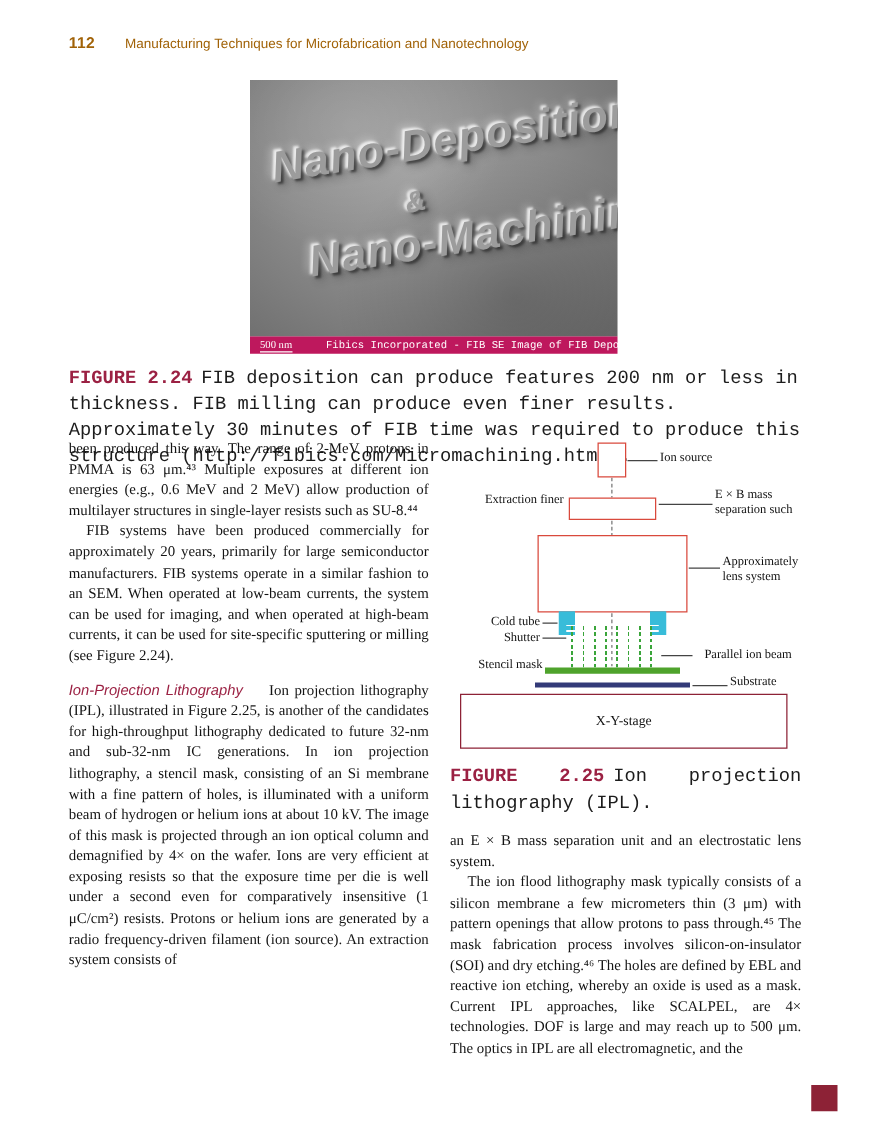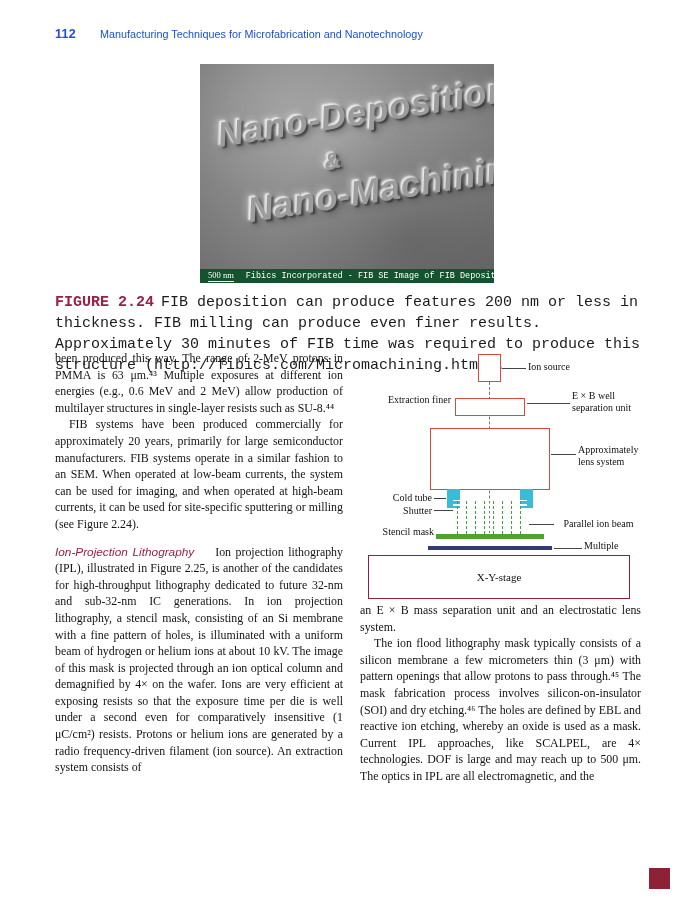--- a/index.html
+++ b/index.html
@@ -1,57 +1,57 @@
 <!DOCTYPE html>
 <html><head>
 <meta charset="utf-8">
 <style>
   * { margin:0; padding:0; box-sizing:border-box; }
   html,body { width:695px; height:900px; }
   body { background:#ffffff; font-family:"Liberation Serif", serif; position:relative; overflow:hidden; color:#141414; }
 
   
-  .running-head { position:absolute; left:55px; top:27px; display:flex; align-items:baseline; color:#1d4ed8; font-family:"Liberation Sans", sans-serif; }
+  .running-head { position:absolute; left:55px; top:27px; display:flex; align-items:baseline; color:#a16207; font-family:"Liberation Sans", sans-serif; }
   .page-num { font-weight:bold; font-size:12.5px; letter-spacing:.3px; }
   .head-title { font-size:10.8px; margin-left:24px; }
 
   
   .sem-figure { position:absolute; left:200px; top:64px; width:294px; }
   .sem-canvas { position:relative; width:294px; height:205px; overflow:hidden;
     background:
       radial-gradient(ellipse at 28% 18%, rgba(255,255,255,.14), transparent 42%),
       radial-gradient(ellipse at 72% 85%, rgba(0,0,0,.18), transparent 48%),
       radial-gradient(ellipse at 45% 35%, #9d9d9d 0%, #8b8b8b 45%, #747474 85%, #6b6b6b 100%);
   }
   .sem-text { position:absolute; font-family:"Liberation Sans", sans-serif; font-weight:bold; font-style:italic;
     color:#9c9c9c; white-space:nowrap;
     text-shadow: -2px -2px 2px rgba(255,255,255,.8), -4px -4px 7px rgba(255,255,255,.35),
                   2px 2px 2px rgba(40,40,40,.75), 4px 4px 7px rgba(40,40,40,.4); }
   .sem-line1 { left:16px; top:28px; font-size:35px; transform:rotate(-9deg); letter-spacing:1px; }
   .sem-amp   { left:124px; top:84px; font-size:23px; transform:rotate(-14deg); }
   .sem-line2 { left:46px; top:104px; font-size:35px; transform:rotate(-9deg); letter-spacing:1px; }
-  .sem-bar { height:14px; background:#14532d; color:#ffffff; display:flex; align-items:center; gap:12px;
+  .sem-bar { height:14px; background:#be185d; color:#ffffff; display:flex; align-items:center; gap:27px;
     padding:0 8px; font-size:8.5px; }
   .sem-scale { border-bottom:1px solid #ffffff; padding-bottom:1px; white-space:nowrap; }
   .sem-credit { white-space:nowrap;font-family:Liberation Mono, monospace; }
 
   
   .fig-caption { font-family:Liberation Mono, monospace; font-size:15px; line-height:1.4; color:#1c1c1c; }
   .fig-label { color:#9b2143; font-weight:bold; margin-right:7px; }
   .fig24 { position:absolute; left:55px; top:292px; width:587px; }
   .fig25 { margin-top:9px; }
 
   
   .col { position:absolute; top:350px; font-size:11.9px; line-height:16.6px; text-align:justify; }
   .left-col  { left:55px;  width:288px; }
   .right-col { left:360px; width:281px; }
   .body-para.indent { text-indent:14px; }
   .section-para { margin-top:11px; }
   .section-heading { font-family:"Liberation Sans", sans-serif; font-style:italic; color:#9b2143; font-size:11.8px; margin-right:21px; }
-  .fig25 + .body-para { }
+  .fig25 + .body-para { margin-top:11px; }
 
   
   .diagram { position:relative; width:281px; height:252px; font-size:10px; line-height:1.18; text-align:left; }
   .d-label { position:absolute; color:#111; }
   .d-l-ion-source { left:168px; top:11px; }
   .d-l-extraction { left:0; top:44px; width:91px; text-align:right; }
   .d-l-exb        { left:212px; top:40px; width:68px; }
   .d-l-lens       { left:218px; top:94px; width:62px; }
   .d-l-coldtube   { left:0; top:142px; width:72px; text-align:right; }
   .d-l-shutter    { left:0; top:155px; width:72px; text-align:right; }
@@ -128,21 +128,21 @@
     <div class="diagram">
       <div class="d-centerline"></div>
 
       <div class="d-box d-ion-source"></div>
       <div class="d-leader d-ld-ion"></div>
       <span class="d-label d-l-ion-source">Ion source</span>
 
       <span class="d-label d-l-extraction">Extraction finer</span>
       <div class="d-box d-extraction"></div>
       <div class="d-leader d-ld-exb"></div>
-      <span class="d-label d-l-exb">E × B well separation unit</span>
+      <span class="d-label d-l-exb">E × B mass separation such</span>
 
       <div class="d-box d-lens"></div>
       <div class="d-leader d-ld-lens"></div>
       <span class="d-label d-l-lens">Approximately lens system</span>
 
       <span class="d-label d-l-coldtube">Cold tube</span>
       <div class="d-leader d-ld-cold"></div>
       <div class="d-cold d-cold-left"></div>
       <div class="d-cold d-cold-right"></div>
 
@@ -151,27 +151,30 @@
 
       <div class="d-beams"></div>
       <div class="d-leader d-ld-beam"></div>
       <span class="d-label d-l-beam">Parallel ion beam</span>
 
       <span class="d-label d-l-stencil">Stencil mask</span>
       <div class="d-mask"></div>
 
       <div class="d-substrate"></div>
       <div class="d-leader d-ld-substrate"></div>
-      <span class="d-label d-l-substrate">Multiple</span>
+      <span class="d-label d-l-substrate">Substrate</span>
 
       <div class="d-stage">
         <span class="d-stage-label">X-Y-stage</span>
       </div>
     </div>
 
+    <p class="fig-caption fig25">
+      <strong class="fig-label">FIGURE 2.25</strong><span>Ion projection lithography (IPL).</span>
+    </p>
 
     <p class="body-para">an E × B mass separation unit and an electrostatic lens system.</p>
     <p class="body-para indent">The ion flood lithography mask typically consists of a silicon membrane a few micrometers thin (3 μm) with pattern openings that allow protons to pass through.⁴⁵ The mask fabrication process involves silicon-on-insulator (SOI) and dry etching.⁴⁶ The holes are defined by EBL and reactive ion etching, whereby an oxide is used as a mask. Current IPL approaches, like SCALPEL, are 4× technologies. DOF is large and may reach up to 500 μm. The optics in IPL are all electromagnetic, and the</p>
   </div>
 
   <div class="corner-square"></div>
 
 </div>
 
 </body></html>

